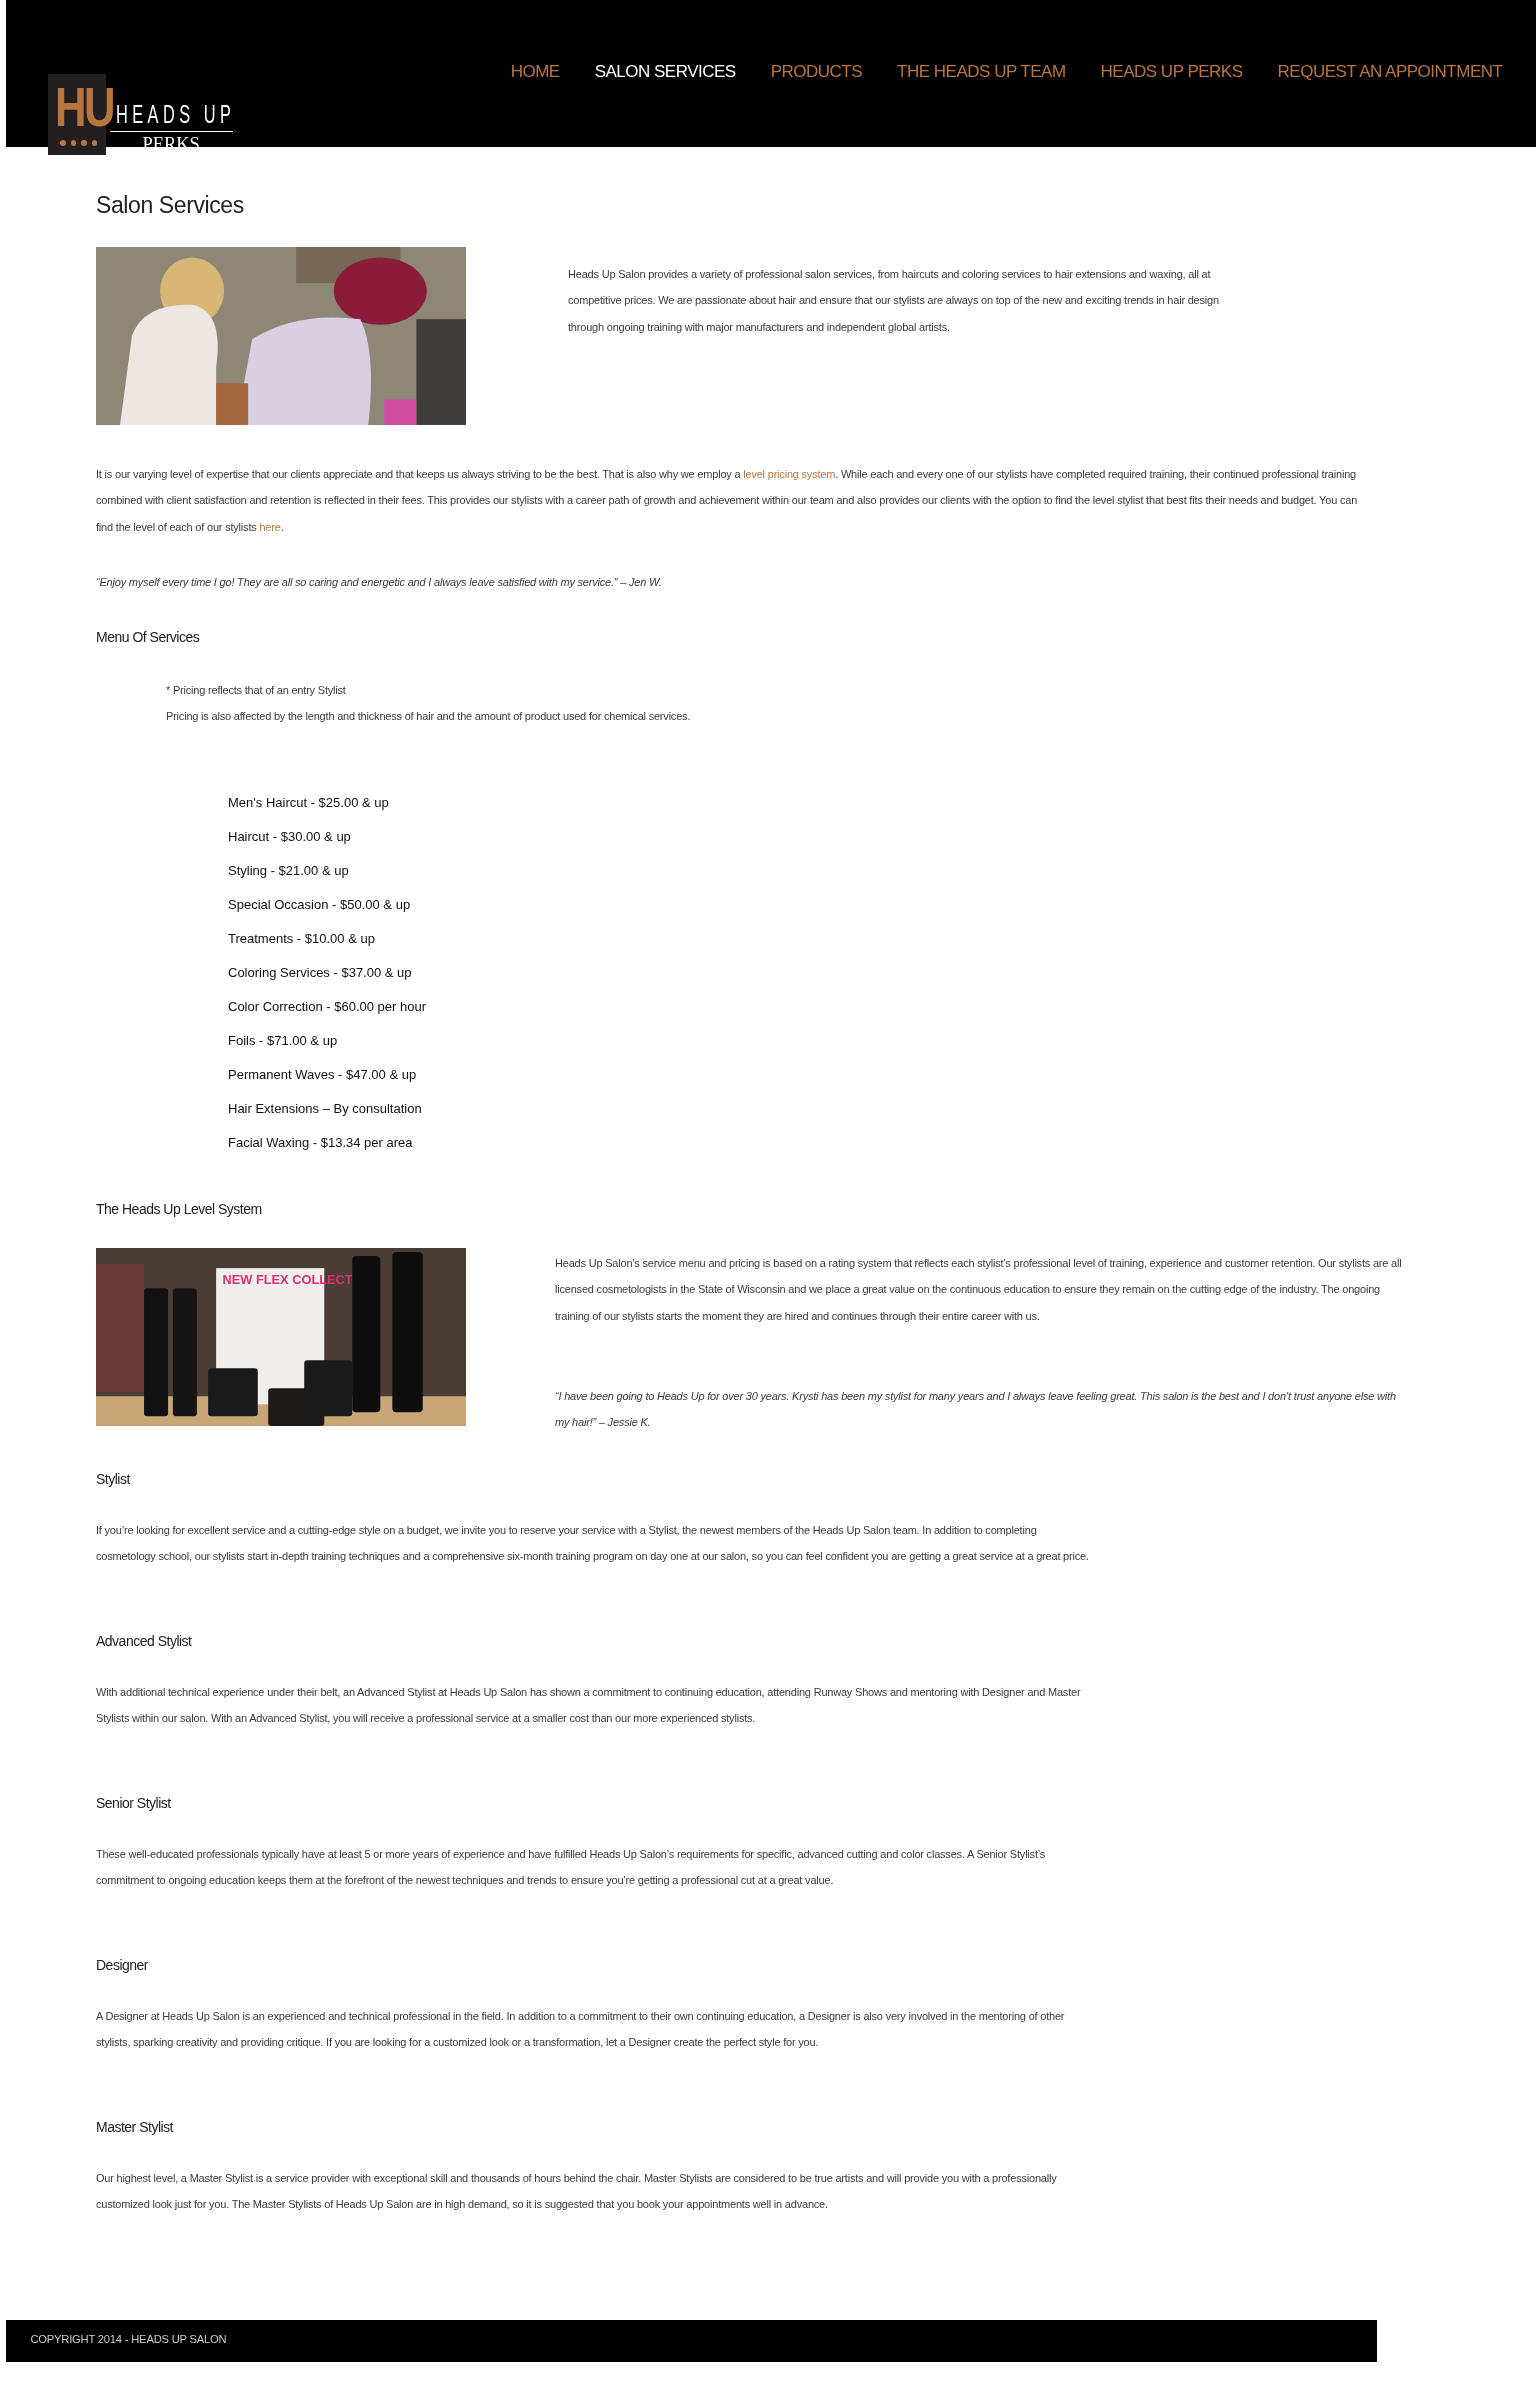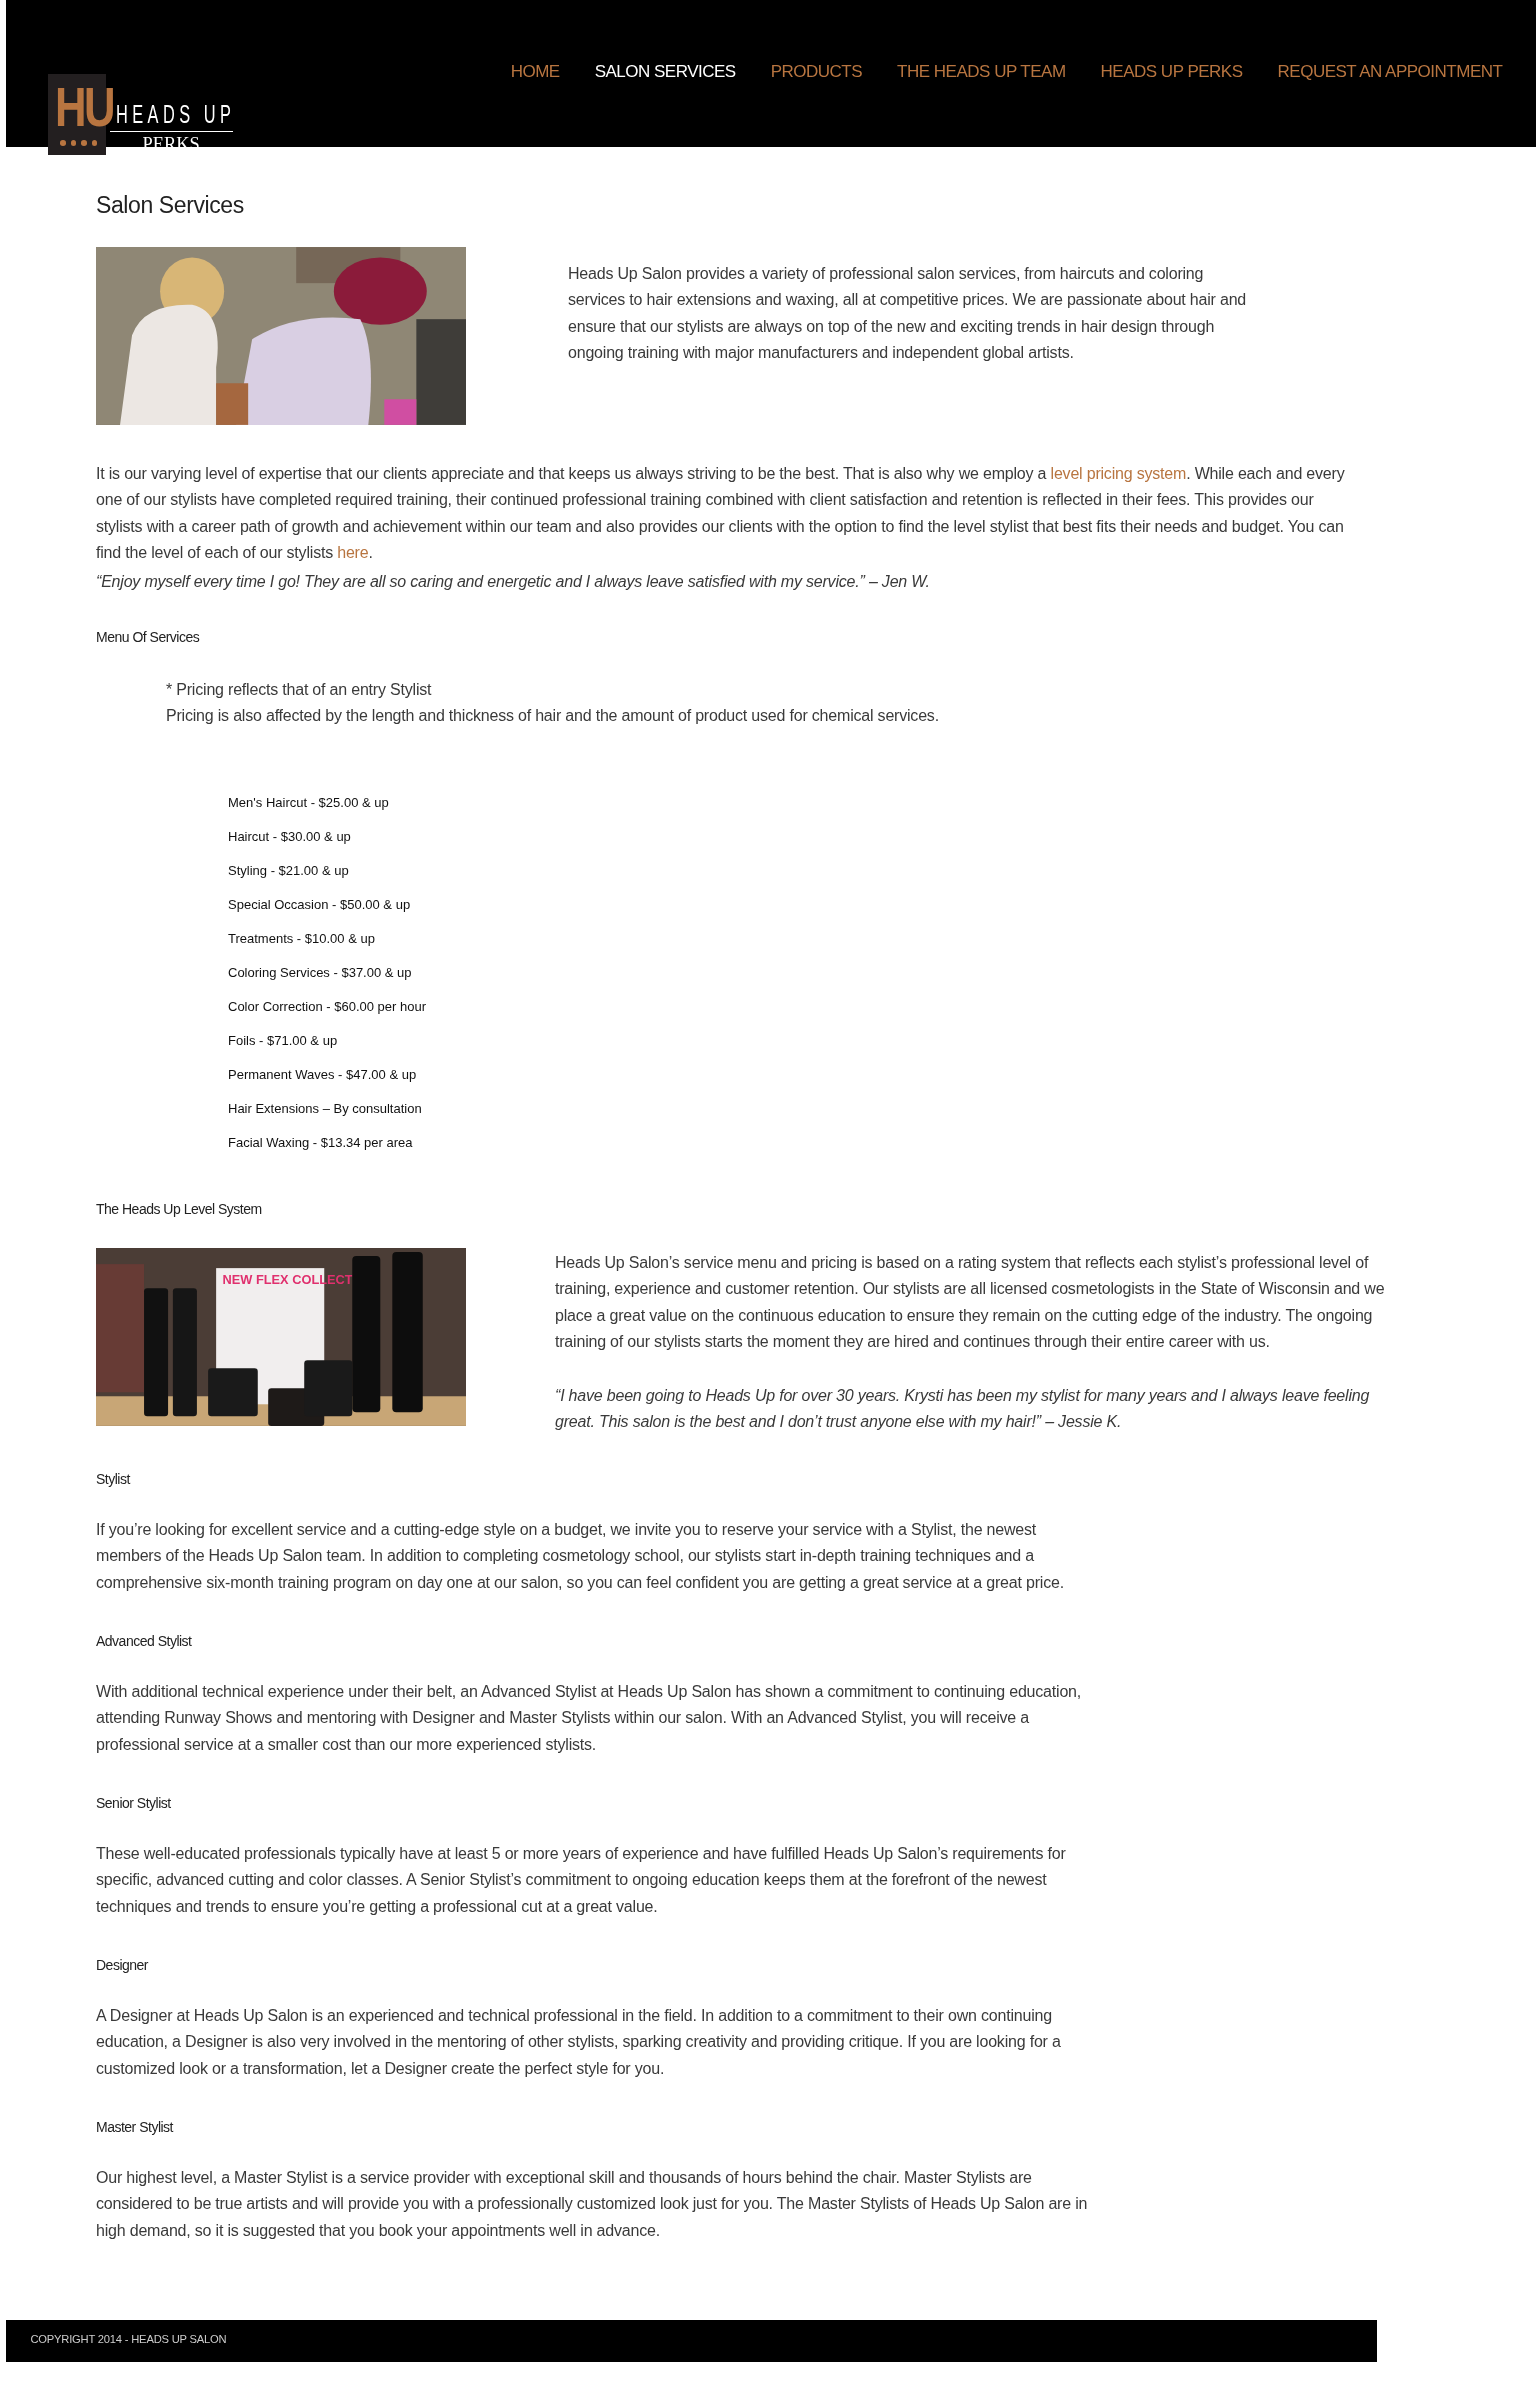--- a/index.html
+++ b/index.html
@@ -22,21 +22,21 @@
   .nav a { display: block; font-family: Liberation Sans, sans-serif; font-size: 17px; color: #b87540; text-decoration: none; margin-left: 35px; letter-spacing: -0.5px; transform-origin: right center; }
   .nav a.active { color: #ffffff; }
 
   
   .content { position: absolute; left: 96px; top: 0; width: 1345px; }
   .page-title { position: absolute; left: 0; top: 192px; font-size: 23px; color: #222222; letter-spacing: -0.4px; font-weight: normal; }
   .photo { position: absolute; background: #888; overflow: hidden; }
   .photo-salon { left: 0; top: 247px; width: 370px; height: 178px; background: linear-gradient(180deg, #8d8573 0%, #9a907b 40%, #77705e 100%); }
   .photo-products { left: 0; top: 1248px; width: 370px; height: 178px; background: linear-gradient(180deg, #4a3a34 0%, #6b5346 60%, #b9946a 85%, #c9a77a 100%); }
 
-  p, .txt { font-size: 16px; line-height: 26.4px; color: #3a3a3a; letter-spacing: -0.2px; }
+  p, .txt { font-size: 11px; line-height: 26.4px; color: #3a3a3a; letter-spacing: -0.2px; }
   a.inline { color: #b87540; text-decoration: none; }
   .intro { position: absolute; left: 472px; top: 261px; width: 688px; }
   .para2 { position: absolute; left: 0; top: 461px; width: 1265px; }
   .quote1 { position: absolute; left: 0; top: 569px; width: 961px; font-style: italic; }
 
   h2.section { position: absolute; left: 0; font-size: 14px; font-weight: normal; color: #222222; letter-spacing: -0.5px; }
   .menu-notes { position: absolute; left: 70px; top: 677px; }
   .menu-list { position: absolute; left: 122px; top: 786px; list-style: none; }
   .menu-list li { font-size: 13px; line-height: 34px; color: #111111; margin-left: 10px; }
 

